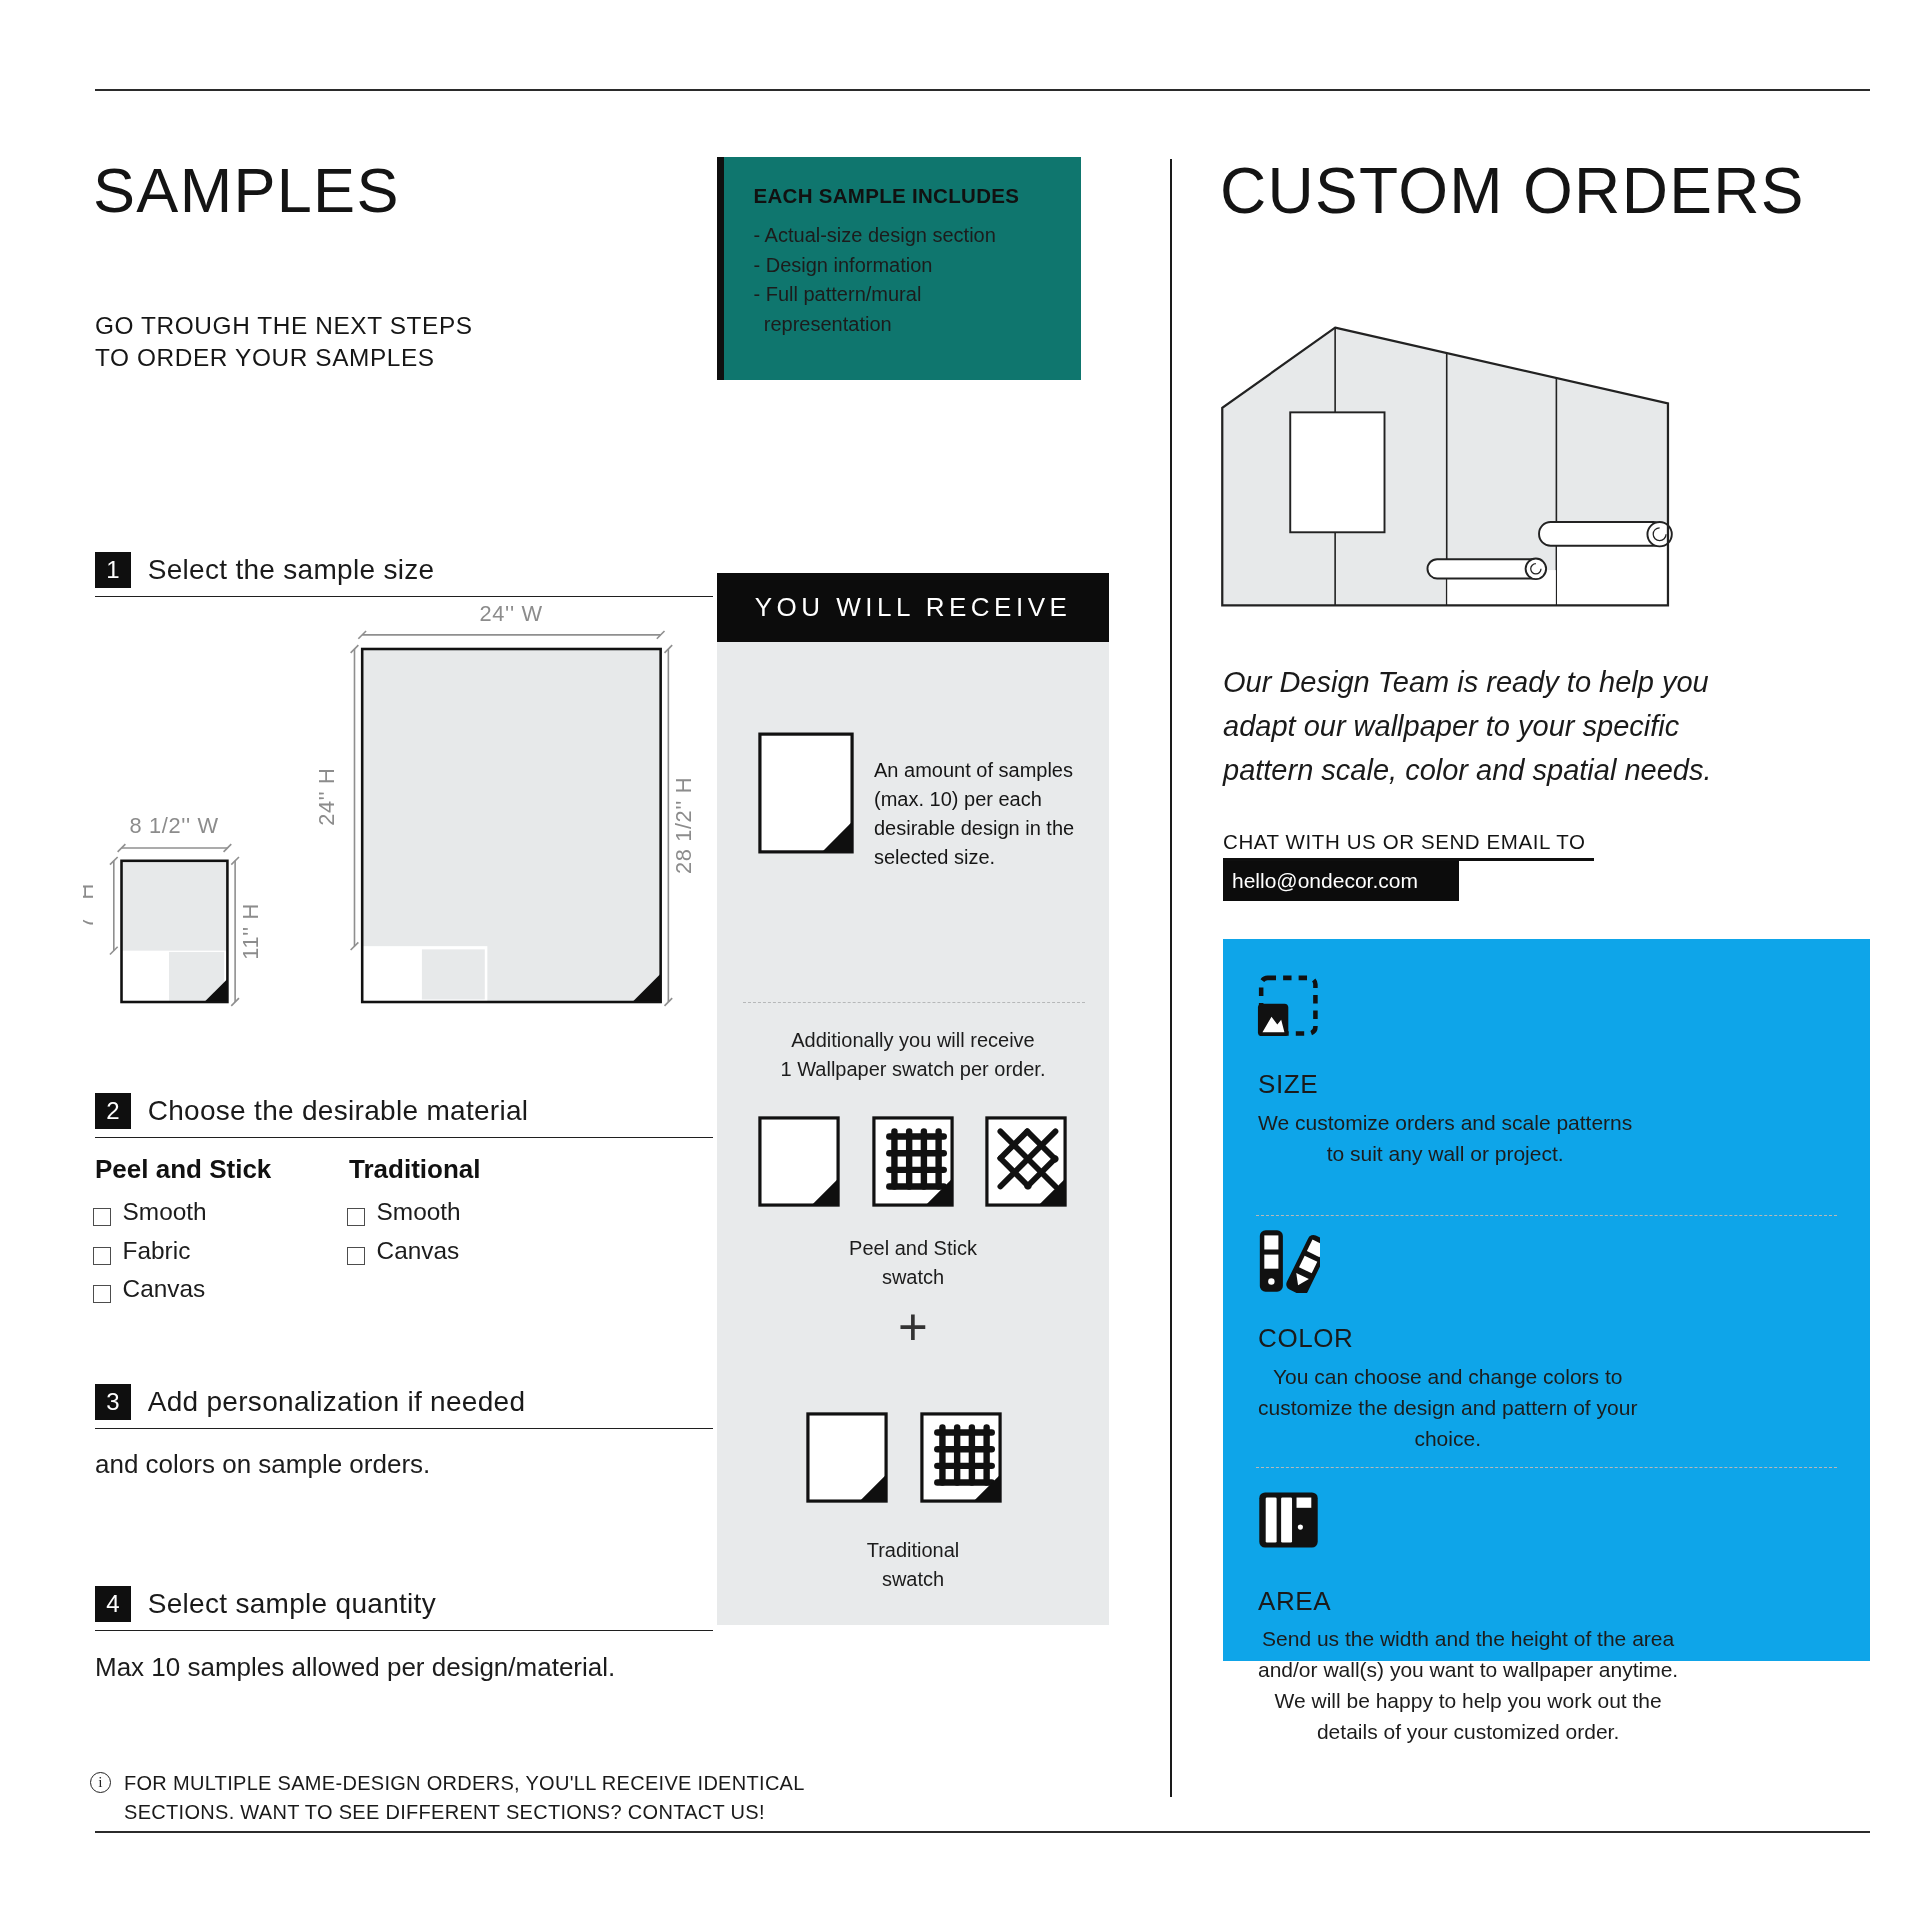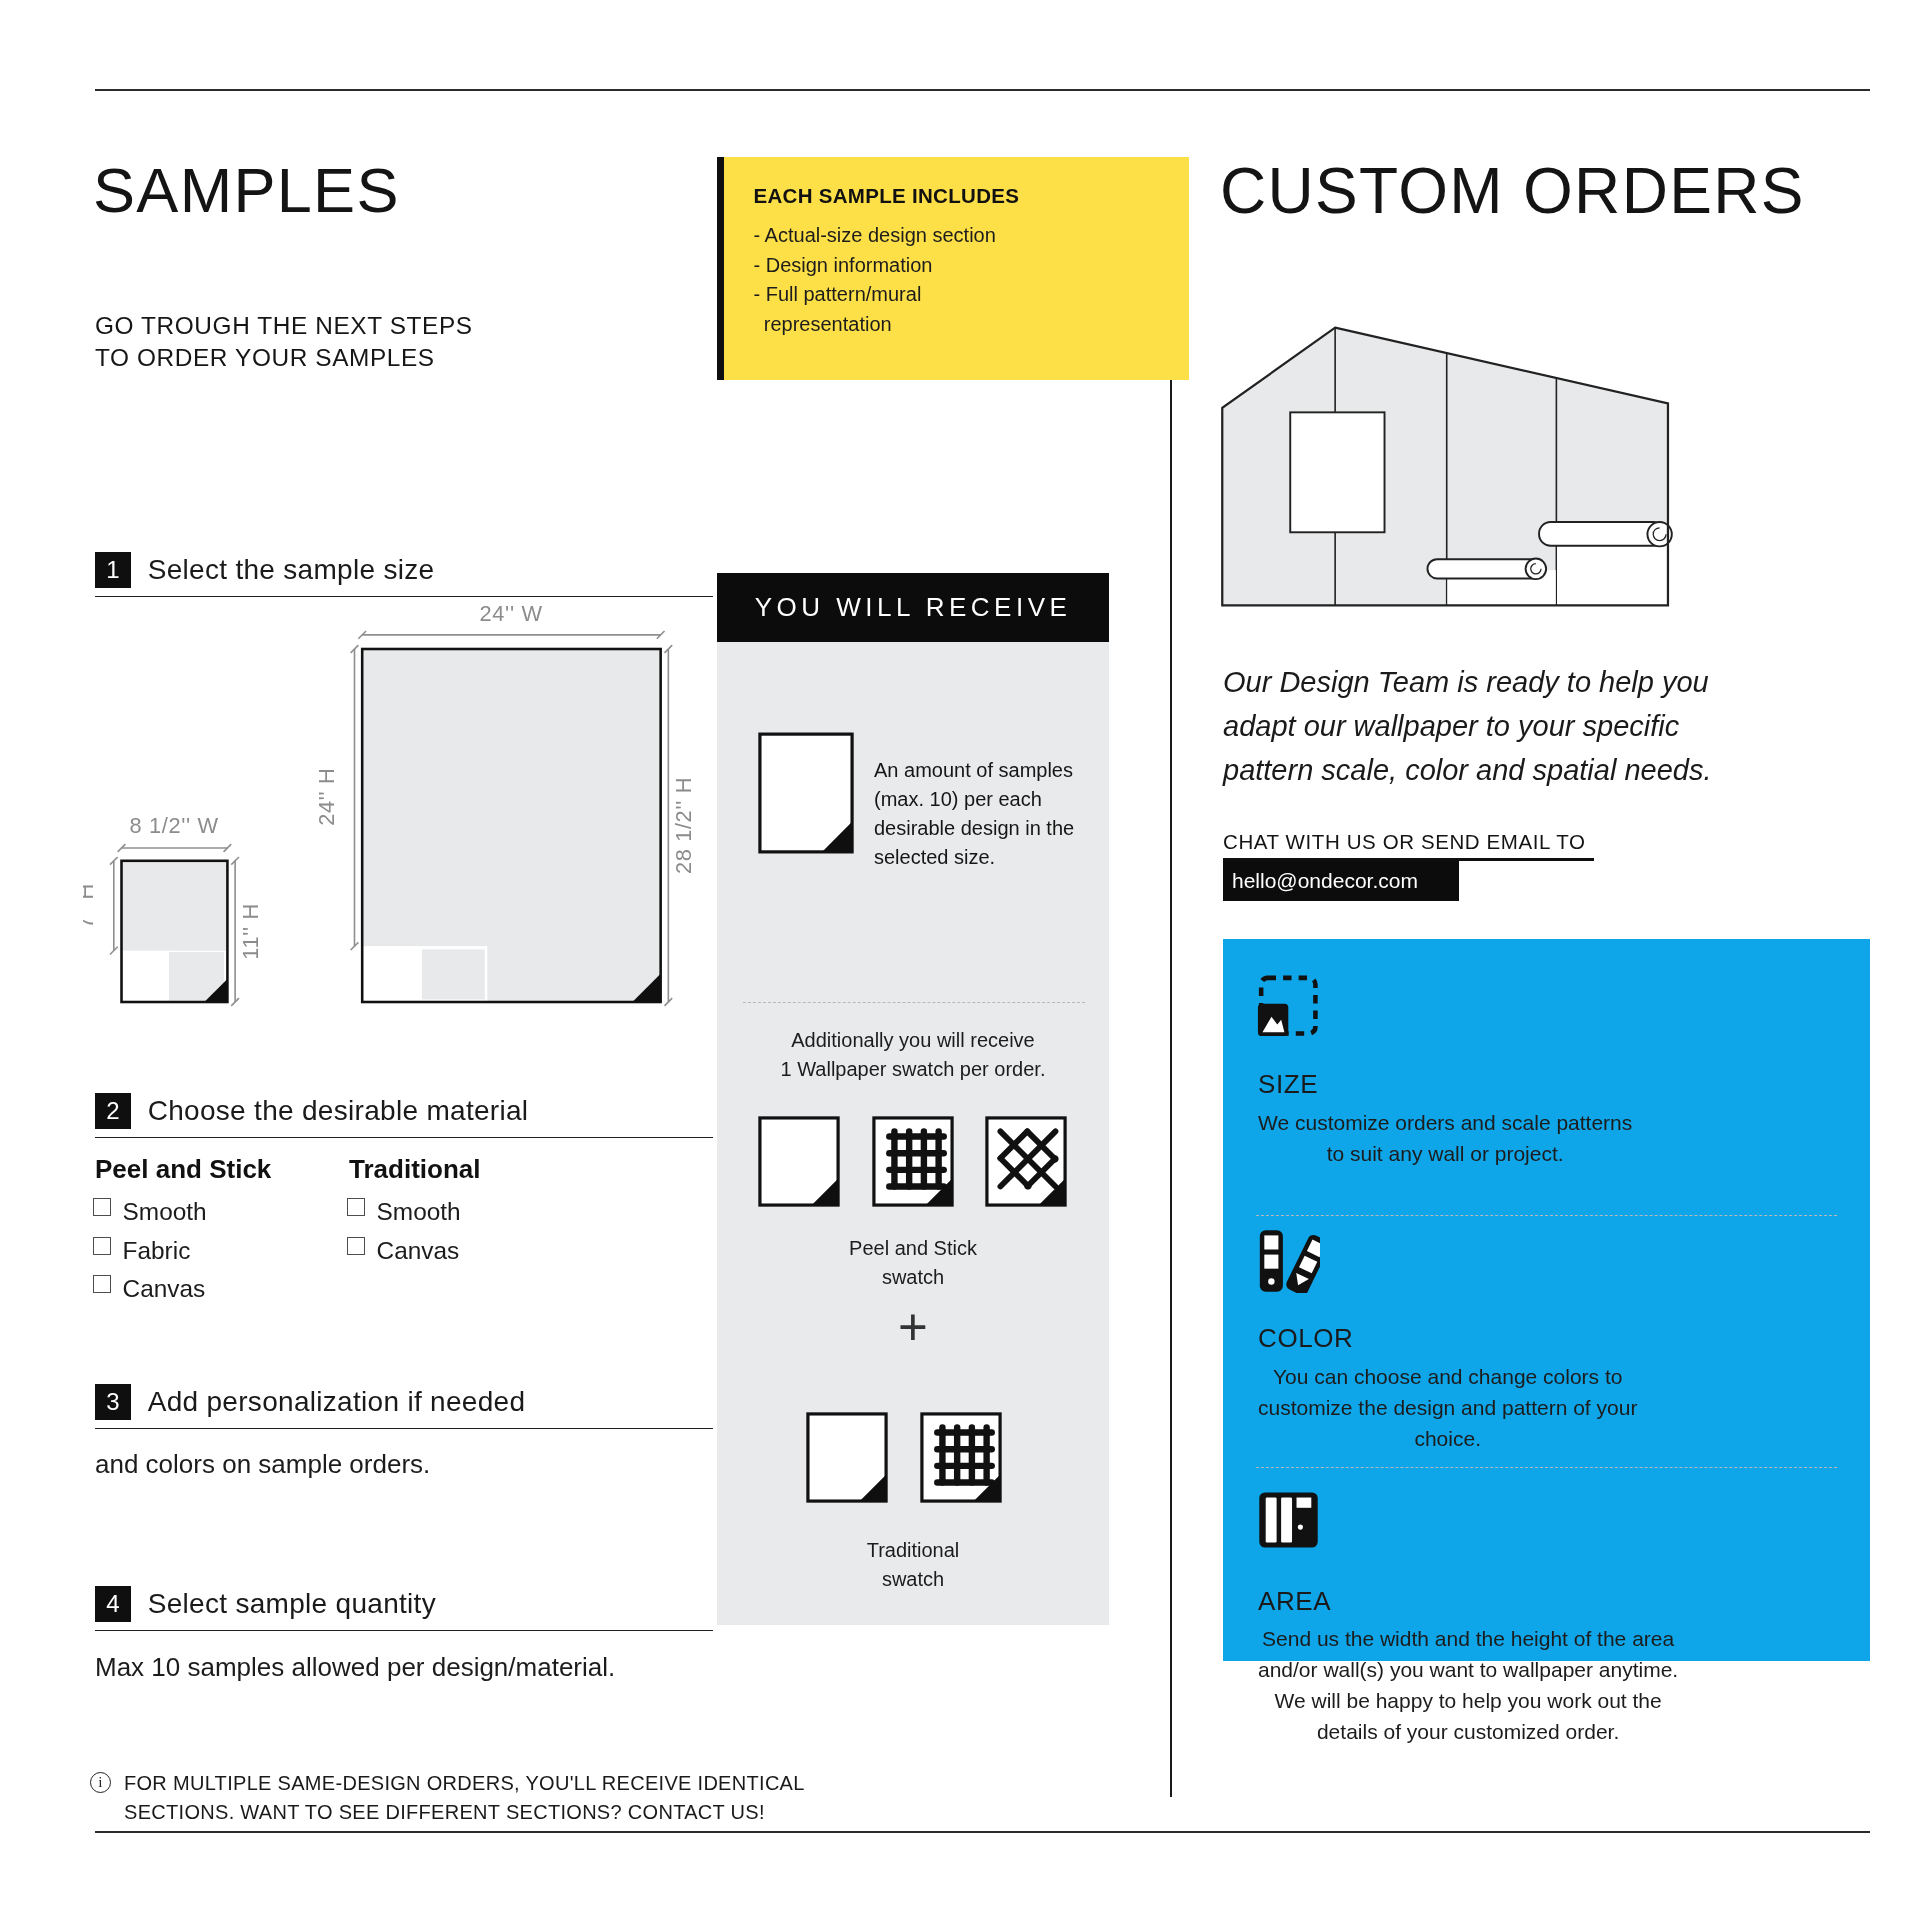--- a/index.html
+++ b/index.html
@@ -10,27 +10,27 @@
   .abs{position:absolute;}
   .rule{position:absolute;background:#2b2b2b;height:1.9px;}
   .vdivider{position:absolute;background:#1a1a1a;width:1.9px;}
   .big-title{font-size:63px;letter-spacing:1.3px;font-weight:400;color:#141414;white-space:nowrap;}
   .subtitle{font-size:24.4px;line-height:32px;letter-spacing:0.6px;}
   .step{position:absolute;left:95px;width:618px;border-bottom:1.9px solid #1f1f1f;display:flex;align-items:center;gap:16.7px;padding-bottom:7.7px;}
   .step-num{width:36px;height:36px;background:#0f0f0f;color:#ffffff;font-size:24px;display:flex;align-items:center;justify-content:center;flex:0 0 auto;}
   .step-title{font-size:28px;color:#1a1a1a;letter-spacing:0.3px;white-space:nowrap;}
   .body-text{font-size:26px;line-height:36px;color:#1c1c1c;}
   .mat-heading{font-size:26px;font-weight:bold;color:#111;white-space:nowrap;}
-  .mat-option{position:absolute;font-size:24.4px;color:#1c1c1c;display:flex;align-items:flex-start;gap:11.6px;white-space:nowrap;}
+  .mat-option{position:absolute;font-size:24.4px;color:#1c1c1c;display:flex;align-items:flex-end;gap:11.6px;white-space:nowrap;}
   .checkbox{width:16px;height:16px;border:1.9px solid #4d4d4d;background:#fff;display:inline-block;flex:0 0 auto;}
   .footnote{position:absolute;left:90px;top:1769px;display:flex;gap:13px;}
   .info-circle{width:19px;height:19px;border:1.9px solid #222;border-radius:50%;display:flex;align-items:center;justify-content:center;
     font-family:"Liberation Serif", serif;font-size:15.4px;color:#222;flex:0 0 auto;margin-top:2.6px;}
   .footnote-text{font-size:20px;line-height:29px;letter-spacing:0.3px;color:#1a1a1a;}
-  .includes-panel{position:absolute;left:717px;top:157px;width:472px;height:223px;background:#fde047;border-left:7.7px solid #0f0f0f;
+  .includes-panel{position:absolute;left:717px;top:157px;width:364px;height:223px;background:#0f766e;border-left:7.7px solid #0f0f0f;
     box-sizing:border-box;padding:27px 19px 0 29.5px;}
   .includes-title{font-size:20.5px;font-weight:bold;letter-spacing:0.3px;margin-bottom:13px;color:#111;}
   .includes-item{font-size:20px;line-height:29.5px;color:#1c1c1c;}
   .includes-item.indent{padding-left:10.3px;}
   .receive-header{position:absolute;left:717px;top:573px;width:392px;height:69px;background:#0c0c0c;color:#ffffff;
     font-size:26px;letter-spacing:4.5px;display:flex;align-items:center;justify-content:center;white-space:nowrap;}
   .receive-body{position:absolute;left:717px;top:642px;width:392px;height:983px;background:#e8eaeb;}
   .center-text{text-align:center;font-size:20px;line-height:29px;color:#1c1c1c;}
   .dashed-div{border-top:1.9px dashed #b6b8b9;height:0;}
   .chat-label{font-size:20.5px;letter-spacing:0.6px;color:#141414;white-space:nowrap;}

